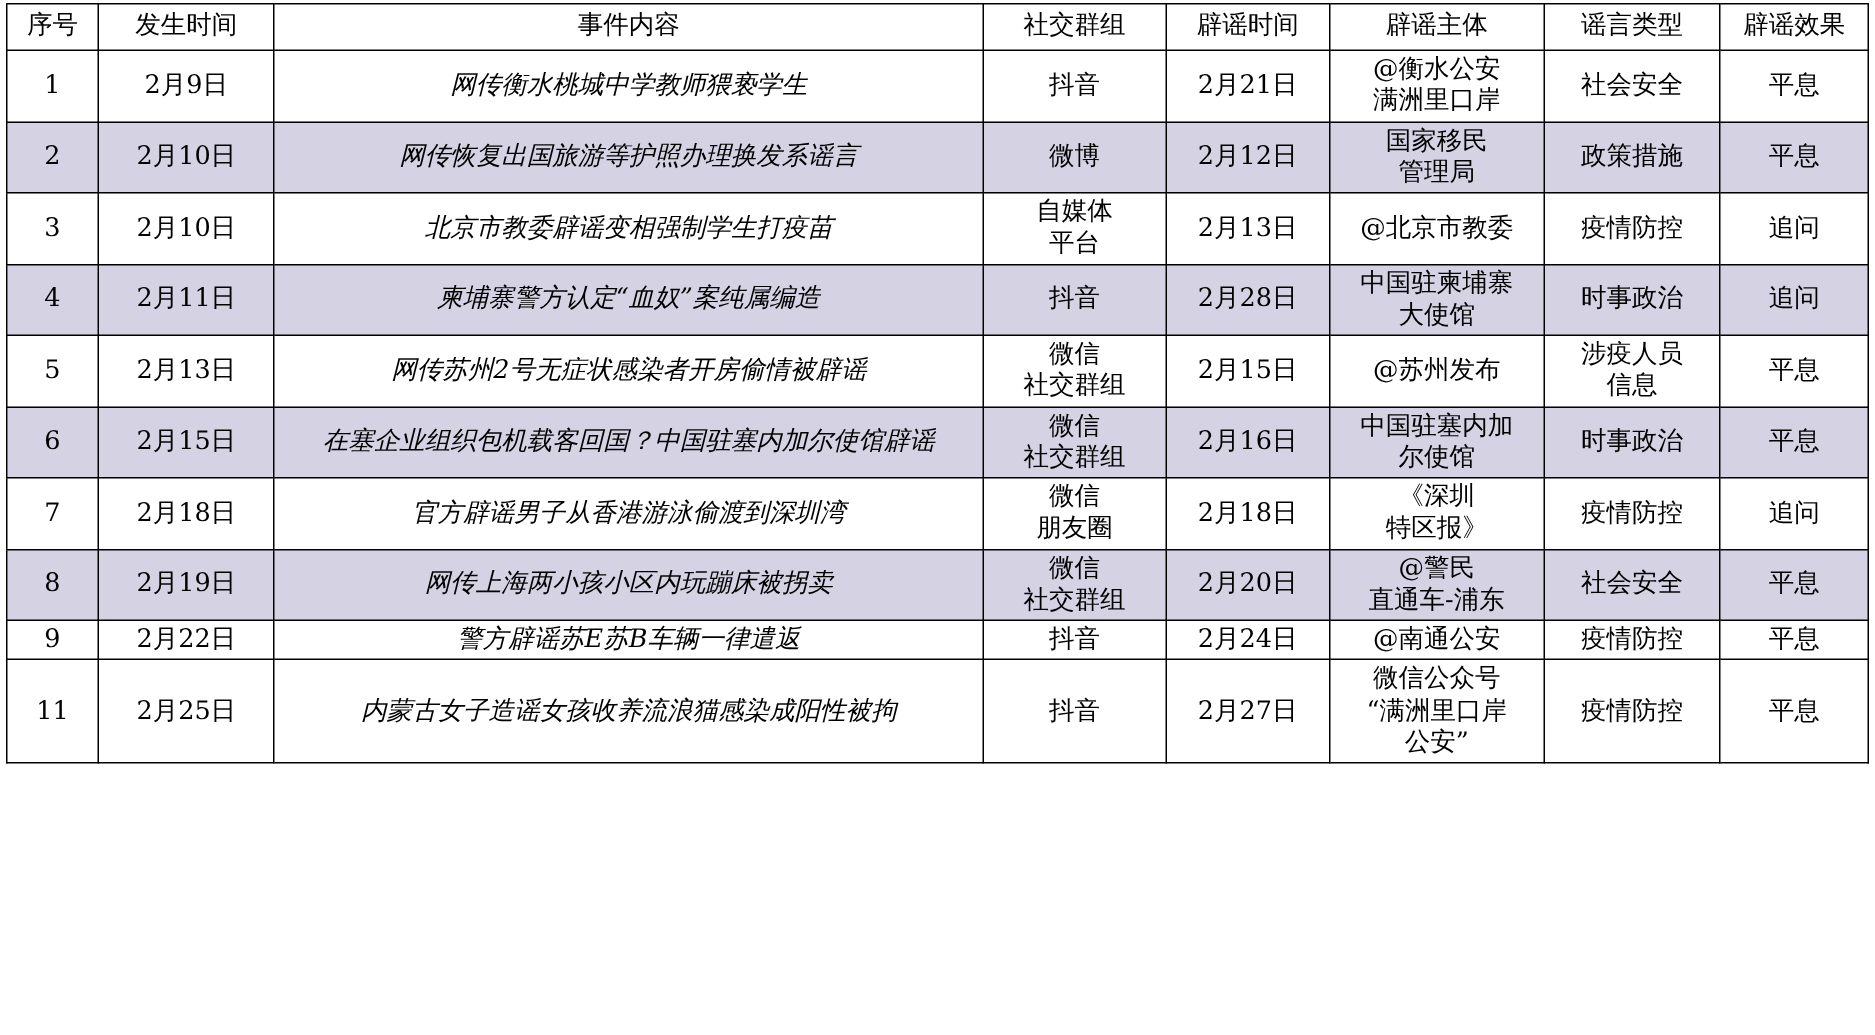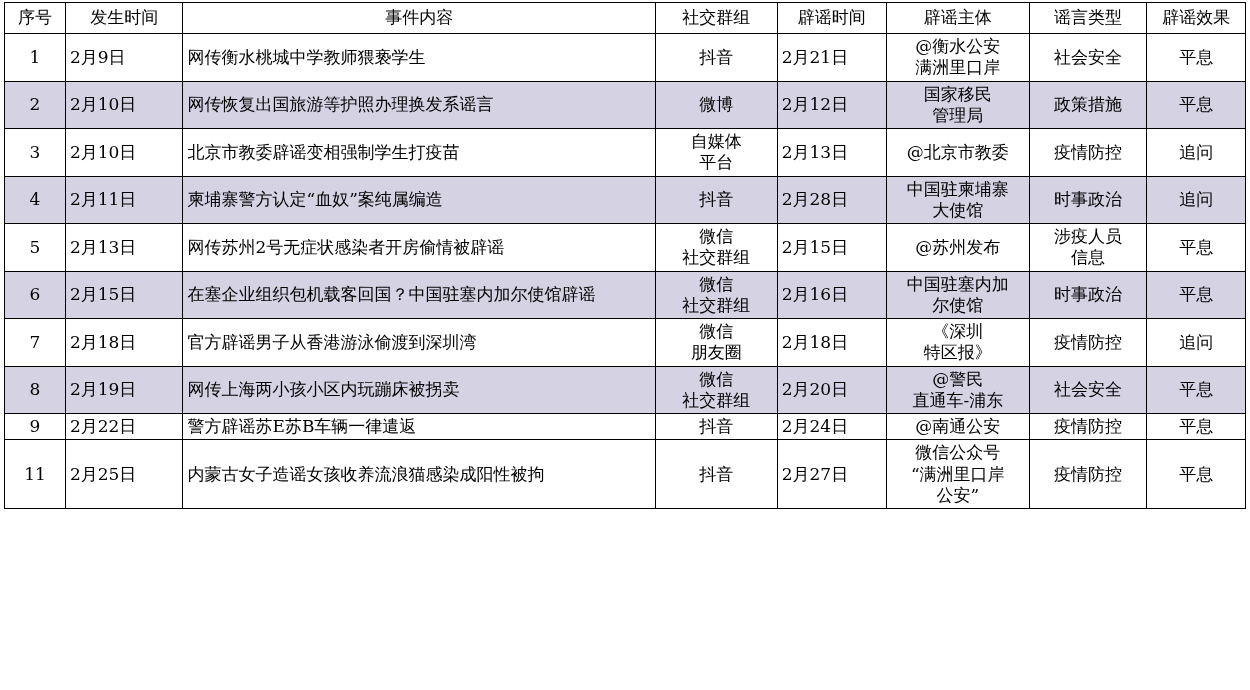--- a/index.html
+++ b/index.html
@@ -45,27 +45,28 @@
     background: #ffffff;
   }
   tbody tr.even td {
     background: #d5d2e4;
   }
   td.c-idx {
     text-align: center;
     font-size: 19px;
   }
   td.c-date {
-    text-align: left;
+    text-align: center;
     font-size: 16px;
   }
   td.c-content {
-    text-align: left;
+    text-align: center;
     font-size: 17px;
     padding-left: 8px;
+    font-style: italic;
   }
   td.c-channel,
   td.c-subject,
   td.c-type,
   td.c-effect {
     text-align: center;
     font-size: 16px;
   }
   .cellline {
     display: block;

